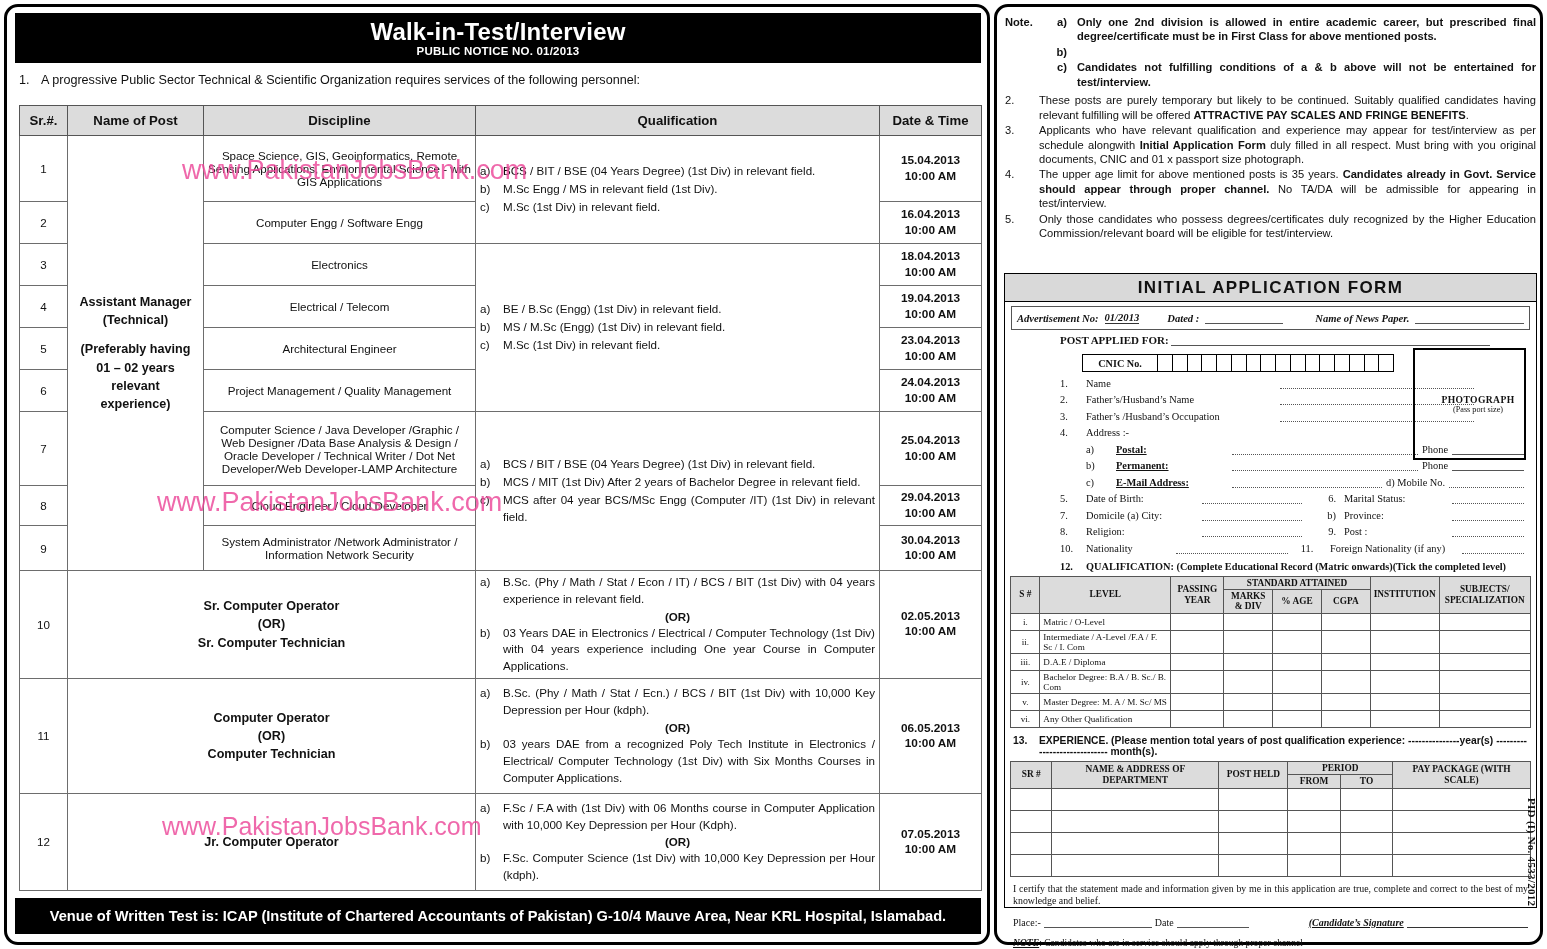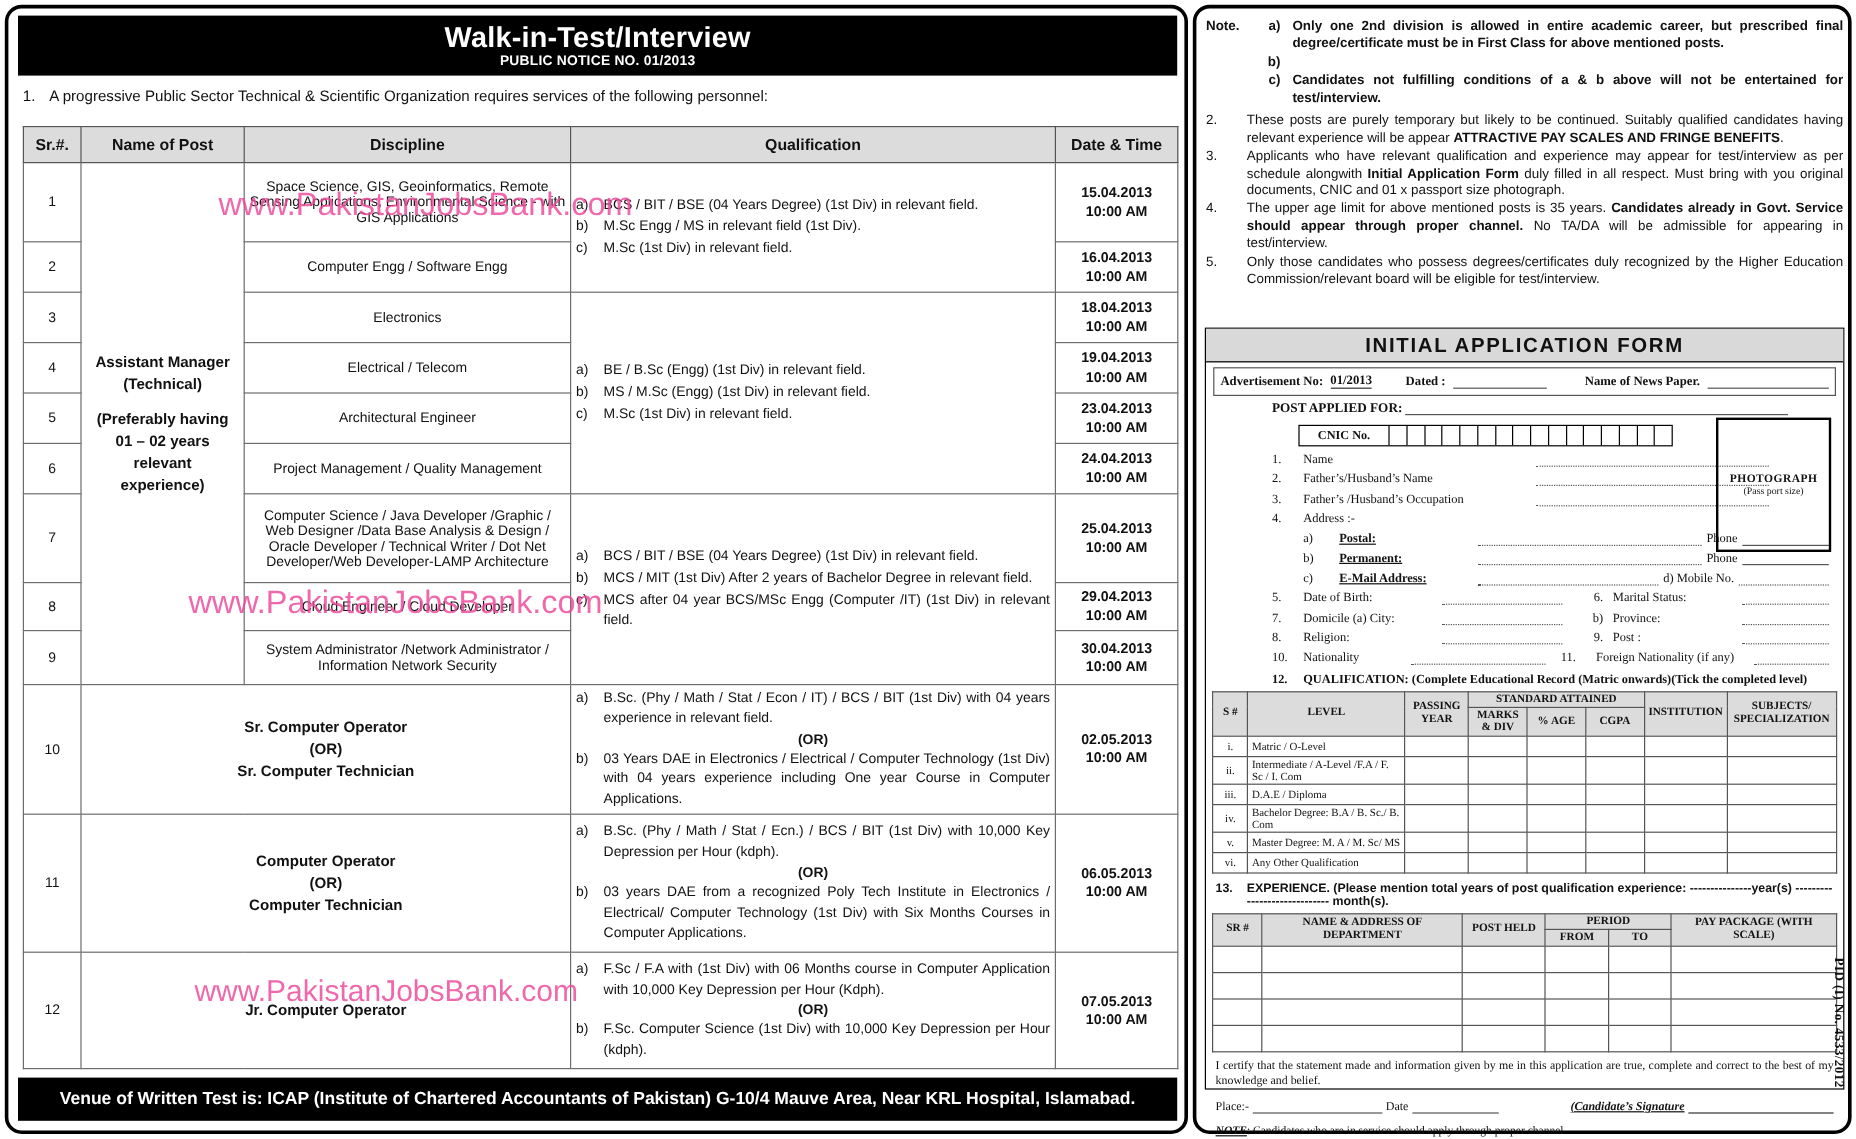--- a/index.html
+++ b/index.html
@@ -50,29 +50,29 @@
   .note-row .v.bold{font-weight:bold;}
   b{font-weight:bold;}
 
   
   #form{position:absolute;left:7px;top:266px;width:533px;height:635px;border:1.5px solid #000;
         box-sizing:border-box;background:#fff;}
   #form-title{height:27px;background:#d9d9d9;border-bottom:1.5px solid #000;display:flex;align-items:center;
               justify-content:center;font-size:17px;font-weight:bold;letter-spacing:1.4px;
               font-family:"Liberation Sans",sans-serif;}
   #advbar{margin:4px 6px 0 6px;border:1px solid #555;height:22px;display:flex;align-items:center;
-          font-size:10.6px;font-weight:bold;padding:0 5px;gap:6px;
+          font-size:10.6px;font-style:italic;font-weight:bold;padding:0 5px;gap:6px;
           font-family:"Liberation Serif",serif;}
   .uline{border-bottom:1px solid #333;display:inline-block;}
   .dots{border-bottom:1px solid #555;display:inline-block;height:11px;}
 
   .fbody{position:relative;padding:4px 8px 0 8px;font-family:"Liberation Serif",serif;font-size:10.4px;margin-left:47px;}
   #post-applied{display:flex;align-items:flex-end;font-weight:bold;font-size:11px;gap:2px;width:430px;}
   #photobox{position:absolute;right:10px;top:18px;width:92px;height:108px;border:2px solid #000;
-            display:flex;flex-direction:column;align-items:center;justify-content:center;text-align:center;}
+            display:flex;flex-direction:column;align-items:center;justify-content:center;text-align:center;padding-left:17px;}
   #photobox .pt{font-size:9.6px;font-weight:bold;letter-spacing:.4px;}
   #photobox .ps{font-size:8.2px;}
   #cnic{margin:8px 0 0 22px;display:flex;border:1px solid #000;width:312px;height:18px;box-sizing:border-box;}
   #cnic .lbl{width:74px;display:flex;align-items:center;justify-content:center;font-weight:bold;font-size:10.2px;
              border-right:1px solid #000;}
   #cnic .cells{flex:1;display:flex;}
   #cnic .cells span{flex:1;border-right:1px solid #000;}
   #cnic .cells span:last-child{border-right:none;}
   .frow{display:flex;align-items:flex-end;margin-top:5.5px;font-size:10.4px;}
   .frow .n{width:26px;flex:0 0 26px;}
@@ -393,21 +393,21 @@
         <span class="sub">b)</span>
       </div>
       <div class="note-row">
         <span class="k"></span>
         <span class="sub">c)</span>
         <span class="v bold">Candidates not fulfilling conditions of a &amp; b above will not be entertained for test/interview.</span>
       </div>
 
       <div class="note-row" style="margin-top:4px">
         <span class="k plain">2.</span>
-        <span class="v"><span>These posts are purely temporary but likely to be continued. Suitably qualified candidates having relevant experience will be appear </span><b>ATTRACTIVE PAY SCALES AND FRINGE BENEFITS</b><span>.</span></span>
+        <span class="v"><span>These posts are purely temporary but likely to be continued. Suitably qualified candidates having relevant fulfilling will be offered </span><b>ATTRACTIVE PAY SCALES AND FRINGE BENEFITS</b><span>.</span></span>
       </div>
       <div class="note-row">
         <span class="k plain">3.</span>
         <span class="v"><span>Applicants who have relevant qualification and experience may appear for test/interview as per schedule alongwith  </span><b>Initial Application Form</b><span> duly filled in all respect. Must bring with you original documents, CNIC and 01 x  passport size photograph.</span></span>
       </div>
       <div class="note-row">
         <span class="k plain">4.</span>
         <span class="v"><span>The upper age limit for above mentioned posts is 35 years. </span><b>Candidates already in Govt. Service should appear through proper channel.</b><span> No TA/DA will be admissible for appearing in test/interview.</span></span>
       </div>
       <div class="note-row">

